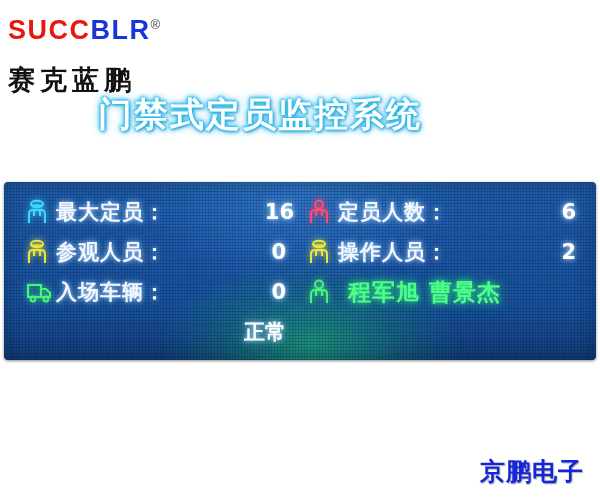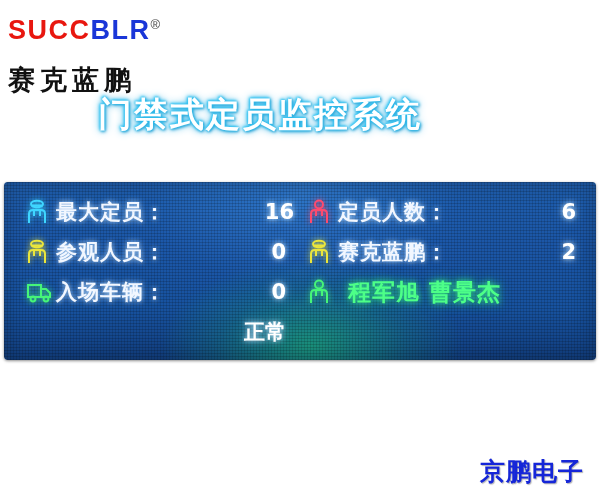--- a/index.html
+++ b/index.html
@@ -243,21 +243,21 @@
         <svg class="ico ico-yellow" width="22" height="26" viewBox="0 0 22 26" aria-hidden="true">
           <g fill="none" stroke="#eae63c" stroke-width="2">
             <ellipse cx="11" cy="5" rx="6" ry="3.2"></ellipse>
             <line x1="5" y1="6.5" x2="17" y2="6.5"></line>
             <path d="M3 24 V15 Q3 11 7 11 H15 Q19 11 19 15 V24"></path>
             <line x1="8" y1="11.5" x2="8" y2="17"></line>
             <line x1="14" y1="11.5" x2="14" y2="17"></line>
           </g>
         </svg>
       </span>
-      <span class="led-label">赛克蓝鹏：</span>
+      <span class="led-label">操作人员：</span>
       <span class="led-value">2</span>
     </div>
     <div class="led-cell col-right">
       <span class="led-icon">
         <svg class="ico ico-green" width="26" height="22" viewBox="0 0 26 22" aria-hidden="true">
           <g fill="none" stroke="#46f578" stroke-width="2">
             <path d="M2 4 H15 V16 H2 Z"></path>
             <path d="M15 8 H20 L24 12 V16 H15 Z"></path>
             <circle cx="7" cy="18" r="2.4"></circle>
             <circle cx="20" cy="18" r="2.4"></circle>

